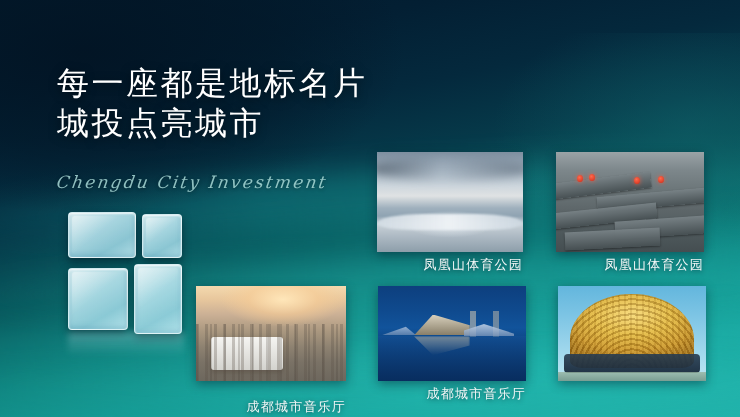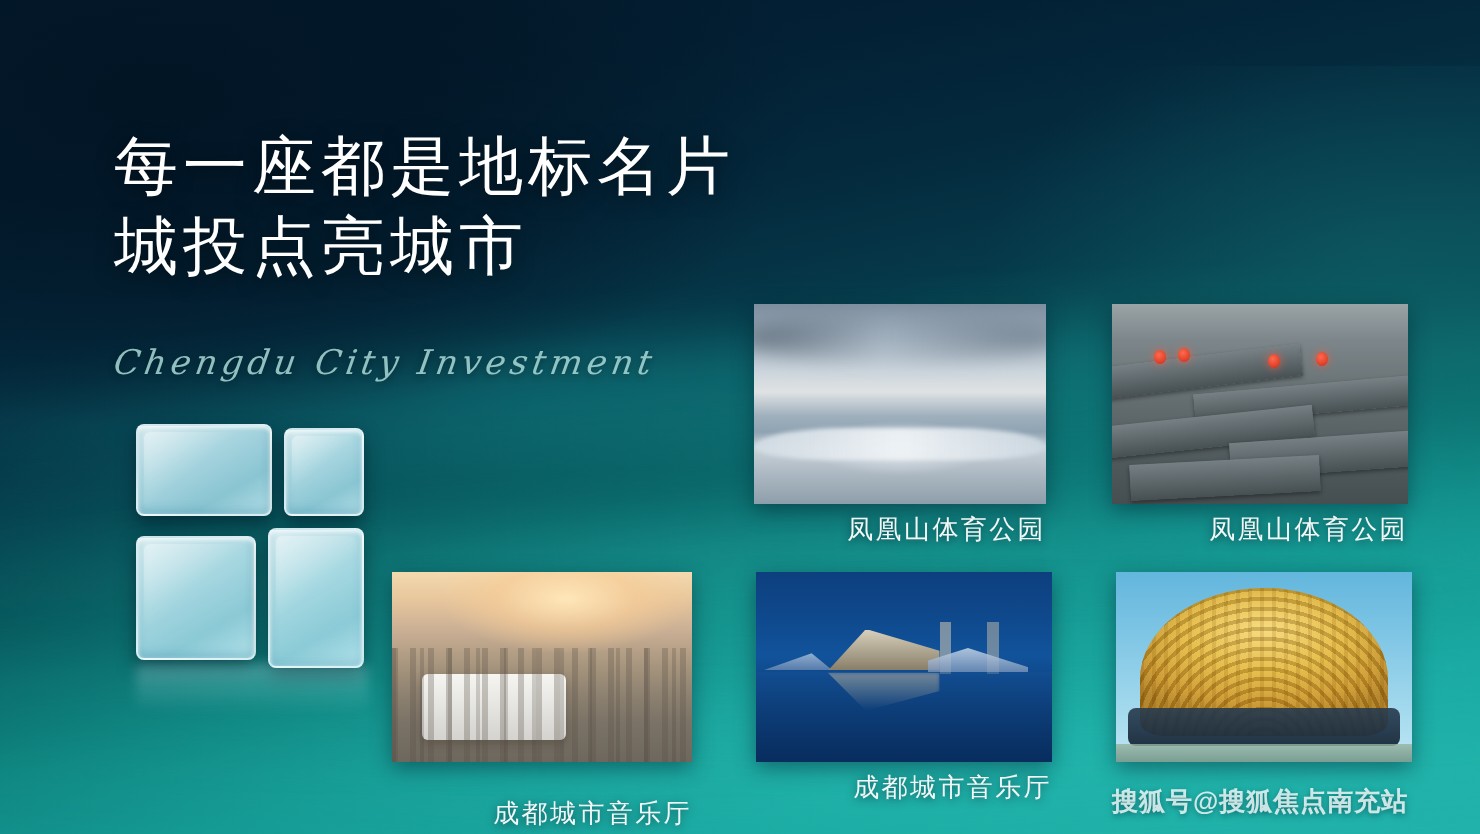--- a/index.html
+++ b/index.html
@@ -362,15 +362,14 @@
   <div class="caption c-artpark">成都城市音乐厅</div>
 
   <div class="photo p-shell">
     <div class="art art-shell">
       <div class="dome"></div>
       <div class="base"></div>
       <div class="ground"></div>
     </div>
   </div>
 
-  <div class="watermark">搜狐号@搜狐焦点南充站</div>
 
 </div>
 
 </body></html>

